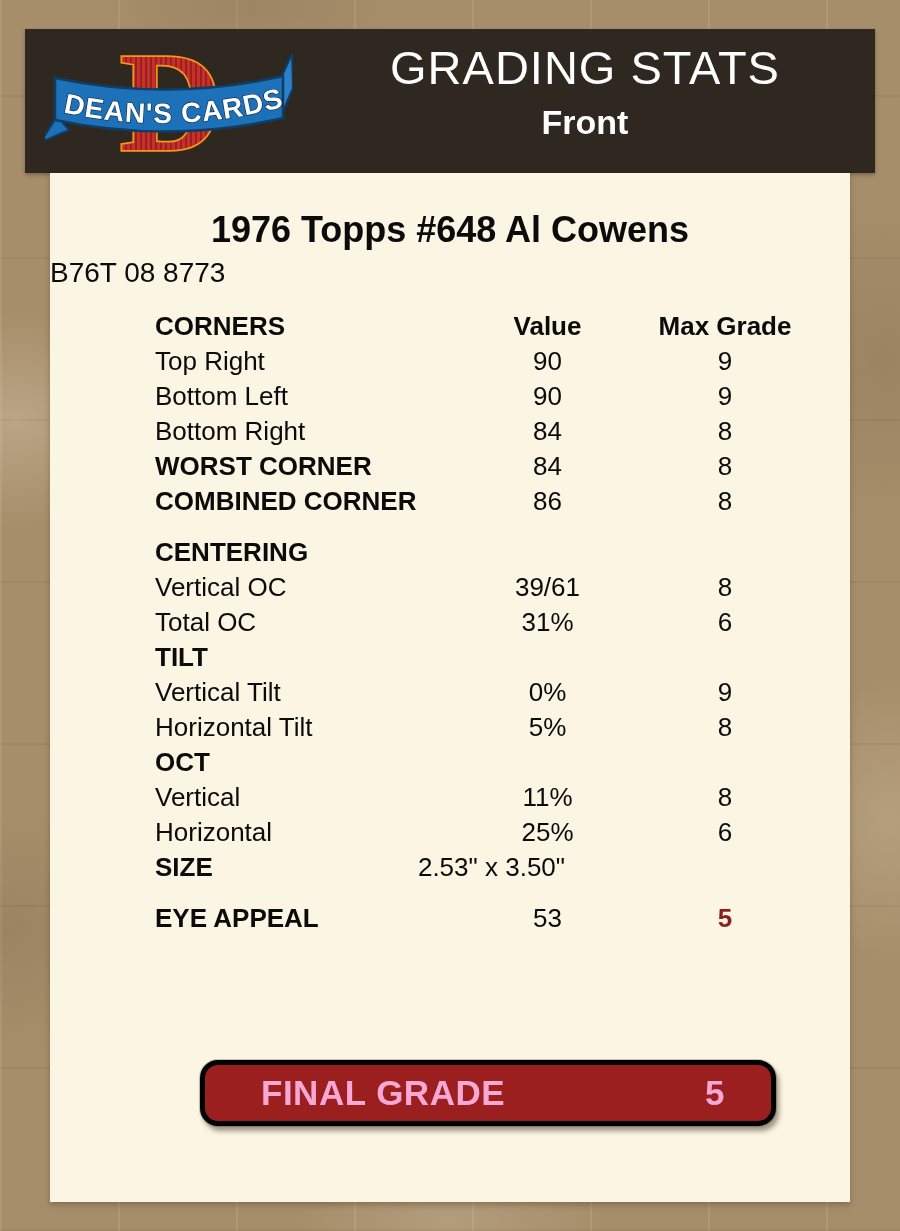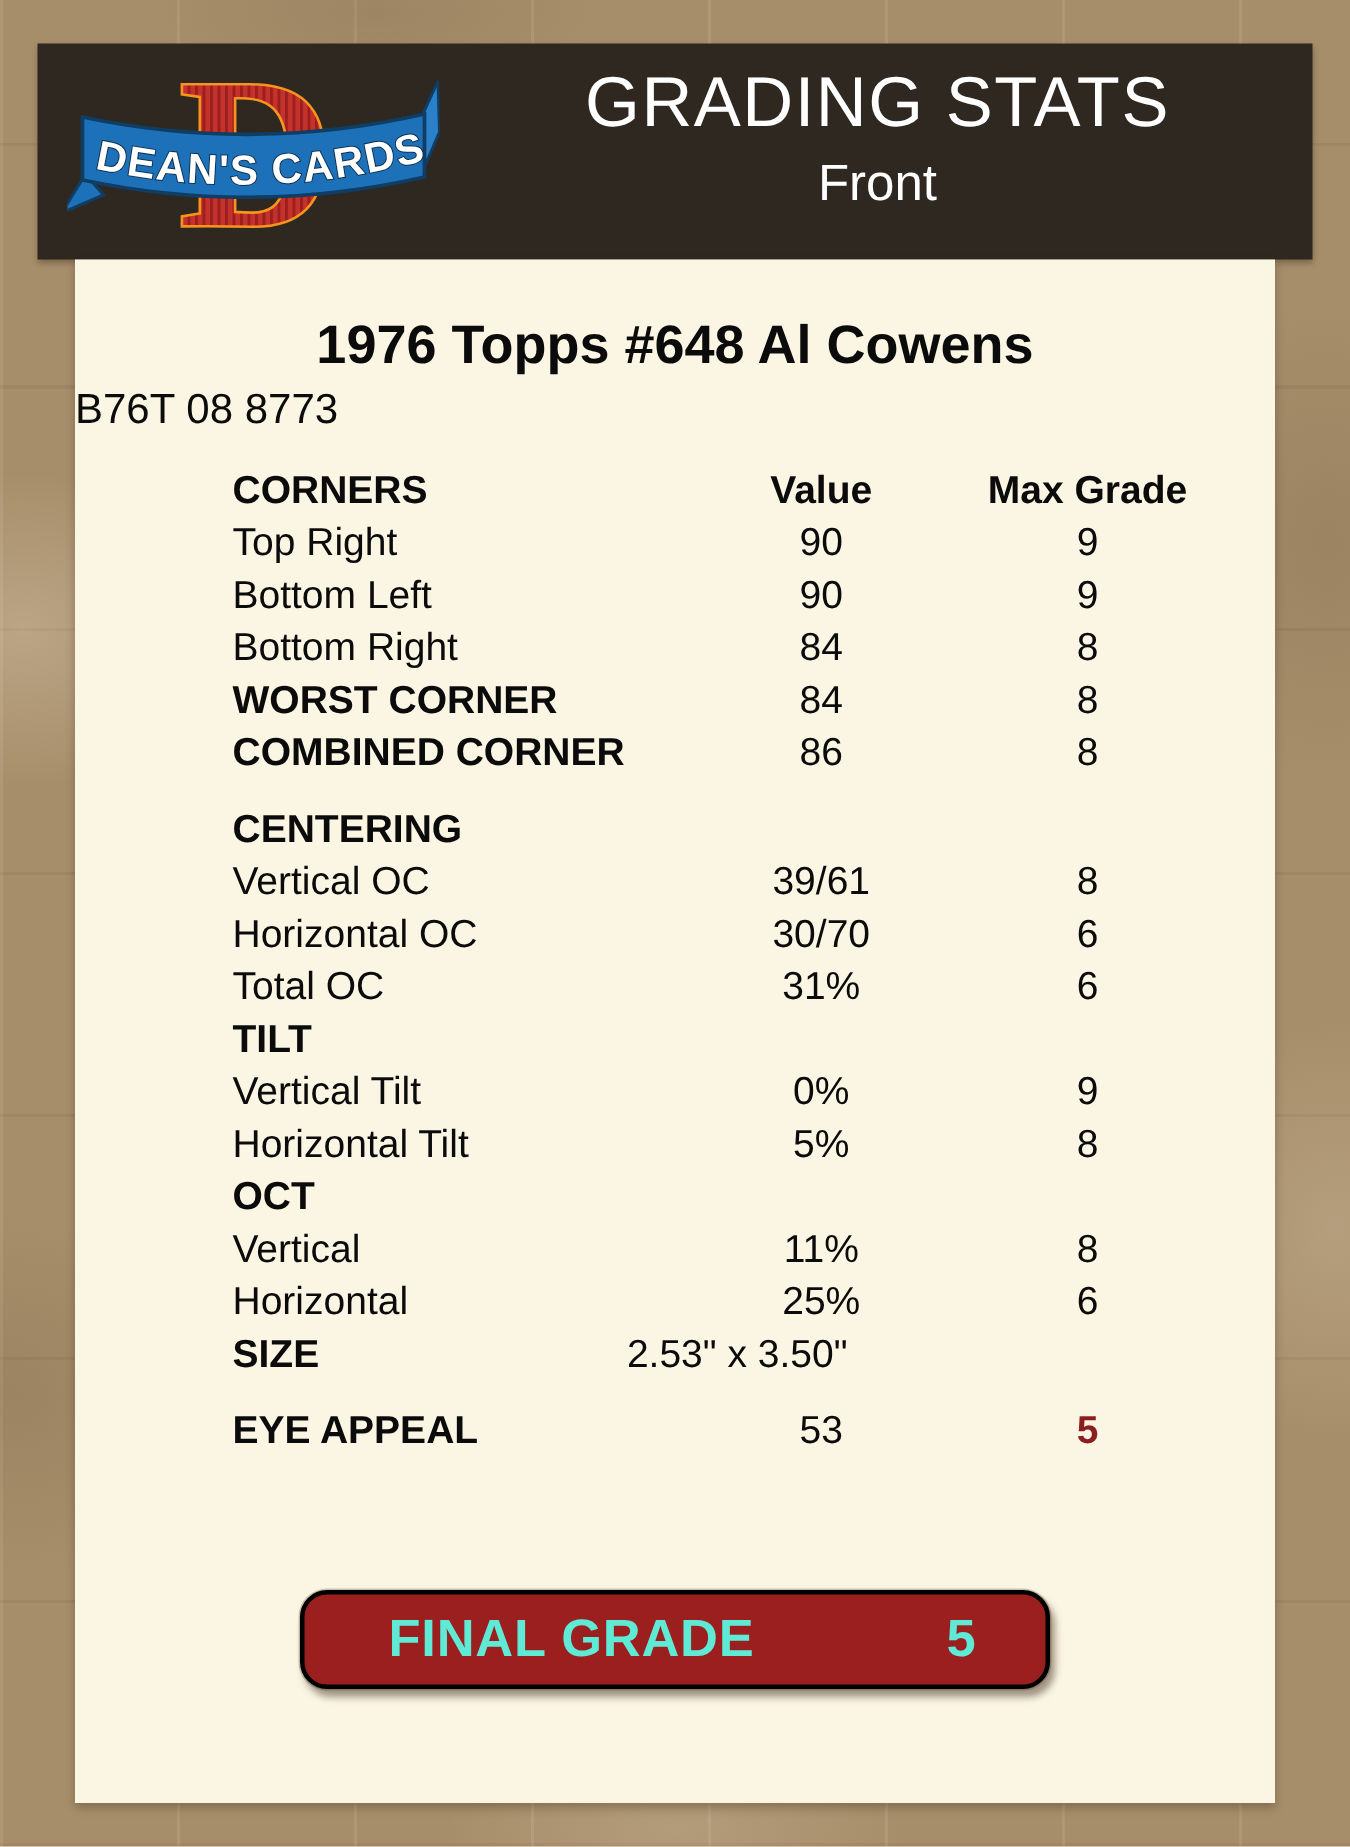--- a/index.html
+++ b/index.html
@@ -38,21 +38,21 @@
   .logo-wrap svg { position: absolute; left: 20px; top: 1px; }
 
   .header-titles {
     flex: 1;
     display: flex; flex-direction: column;
     align-items: center; justify-content: center;
     color: #ffffff;
     padding-bottom: 18px;
   }
   .header-title { font-size: 47px; letter-spacing: 1px; line-height: 1.1; }
-  .header-sub   { font-size: 34px; margin-top: 9px; }
+  .header-sub   { font-size: 34px; margin-top: 9px; font-weight: bold; }
 
   .panel {
     position: absolute; left: 50px; top: 173px;
     width: 800px; height: 1029px;
     background: #fbf5e4;
     box-shadow: 0 3px 6px rgba(50,36,20,0.3);
   }
   .card-title  { margin-top: 36px; text-align: center; font-size: 36px; font-weight: bold; }
   .card-serial { margin-top: 6px;  text-align: left; font-size: 28px; }
 
@@ -67,27 +67,27 @@
   }
   td.val, td.max { text-align: center; }
   td.b, .b { font-weight: bold; }
   td.ind { padding-left: 50px; }
   tr.spacer td { height: 16px; }
   td.red { color: #8b1f1f; }
   td.shift { transform: translateX(-56px); }
 
   .final-grade {
     position: absolute; left: 150px; top: 887px;
-    width: 500px; height: 66px;
+    width: 576px; height: 66px;
     background: #9c1f1f;
-    border: 3px solid #000000;
+    border: 5px solid #000000;
     border-radius: 18px;
     box-shadow: 3px 5px 5px rgba(70,52,32,0.5), 0 0 0 1px rgba(120,100,75,0.35);
     display: flex; align-items: center;
-    color: #5eead4; font-size: 35px; font-weight: bold;
+    color: #f9a8d4; font-size: 35px; font-weight: bold;
     letter-spacing: 0.5px;
   }
   .fg-label { margin-left: 56px; }
   .fg-value { margin-left: auto; margin-right: 46px; }
 </style>
 </head>
 <body>
 
 <div class="bg-collage"></div>
 
@@ -168,25 +168,20 @@
           <td class="b">CENTERING</td>
           <td class="val"></td>
           <td class="max"></td>
         </tr>
         <tr>
           <td class="ind">Vertical OC</td>
           <td class="val">39/61</td>
           <td class="max">8</td>
         </tr>
         <tr>
-          <td class="ind">Horizontal OC</td>
-          <td class="val">30/70</td>
-          <td class="max">6</td>
-        </tr>
-        <tr>
           <td class="ind">Total OC</td>
           <td class="val">31%</td>
           <td class="max">6</td>
         </tr>
         <tr>
           <td class="b">TILT</td>
           <td class="val"></td>
           <td class="max"></td>
         </tr>
         <tr>

